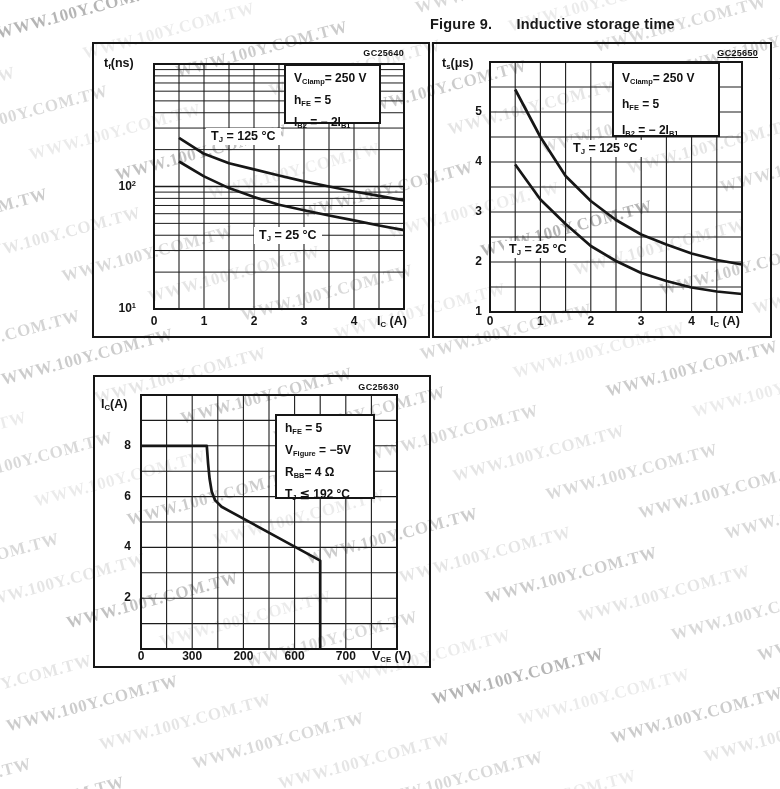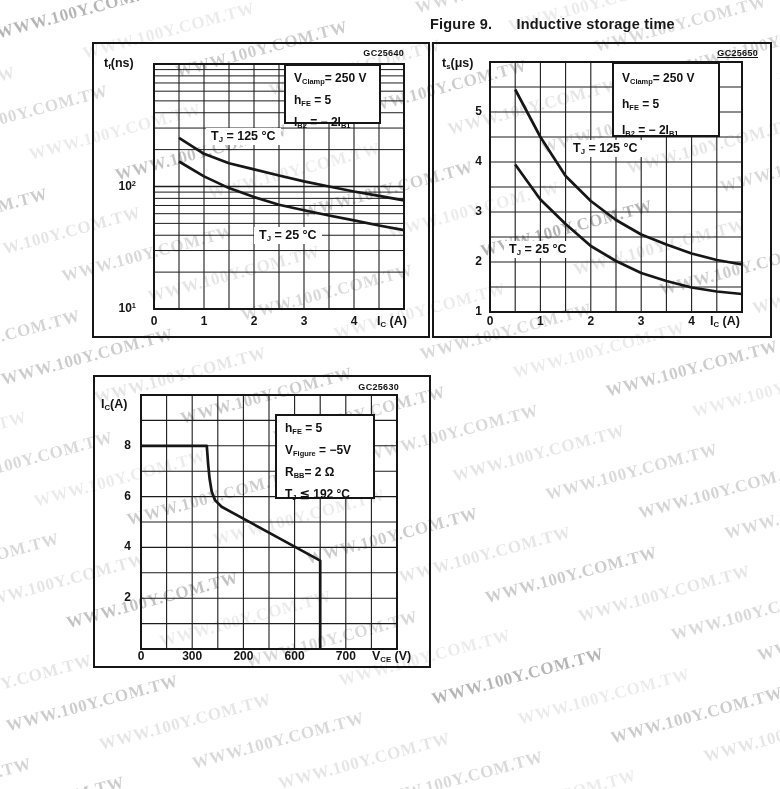--- a/index.html
+++ b/index.html
@@ -250,21 +250,21 @@
         <line x1="46" y1="94.2" x2="302" y2="94.2" stroke="#1c1c1c" stroke-width="1.1"></line>
         <line x1="46" y1="68.8" x2="302" y2="68.8" stroke="#1c1c1c" stroke-width="1.1"></line>
         <line x1="46" y1="43.4" x2="302" y2="43.4" stroke="#1c1c1c" stroke-width="1.1"></line>
         <line x1="46" y1="18" x2="302" y2="18" stroke="#1c1c1c" stroke-width="1.1"></line>
         <rect x="46" y="18" width="256" height="254" fill="none" stroke="#161616" stroke-width="2"></rect>
         <path d="M46.0 68.8 L111.8 68.8 L113.1 86.6 L114.6 101.8 L116.7 114.5 L120.2 123.4 L126.6 129.8 L225.2 183.6 L225.2 272.0" fill="none" stroke="#161616" stroke-width="2.7" stroke-linejoin="round"></path>
       </svg>
       <div class="ann" style="left: 180px; top: 37px; width: 82px; height: 76px;">
         <div class="ann-line"><span>h</span><sub>FE</sub><span> = 5</span></div>
         <div class="ann-line"><span>V</span><sub>Figure</sub><span> = −5V</span></div>
-        <div class="ann-line"><span>R</span><sub>BB</sub><span>= 2 Ω</span></div>
+        <div class="ann-line"><span>R</span><sub>BB</sub><span>= 4 Ω</span></div>
         <div class="ann-line"><span>T</span><sub>J</sub><span> ≦ 192 °C</span></div>
       </div>
       <div class="gc" style="right: 30px; top: 5px;">GC25630</div>
       <div class="axis-title" style="left: 6px; top: 20px;"><span>I</span><sub>C</sub><span>(A)</span></div>
       <div class="axis-title" style="left: 277px; top: 272px;"><span>V</span><sub>CE</sub><span> (V)</span></div>
       <div class="tick" style="left: 31px; top: 272px; width: 30px;">0</div>
       <div class="tick" style="left: 82.2px; top: 272px; width: 30px;">300</div>
       <div class="tick" style="left: 133.4px; top: 272px; width: 30px;">200</div>
       <div class="tick" style="left: 184.6px; top: 272px; width: 30px;">600</div>
       <div class="tick" style="left: 235.8px; top: 272px; width: 30px;">700</div>

